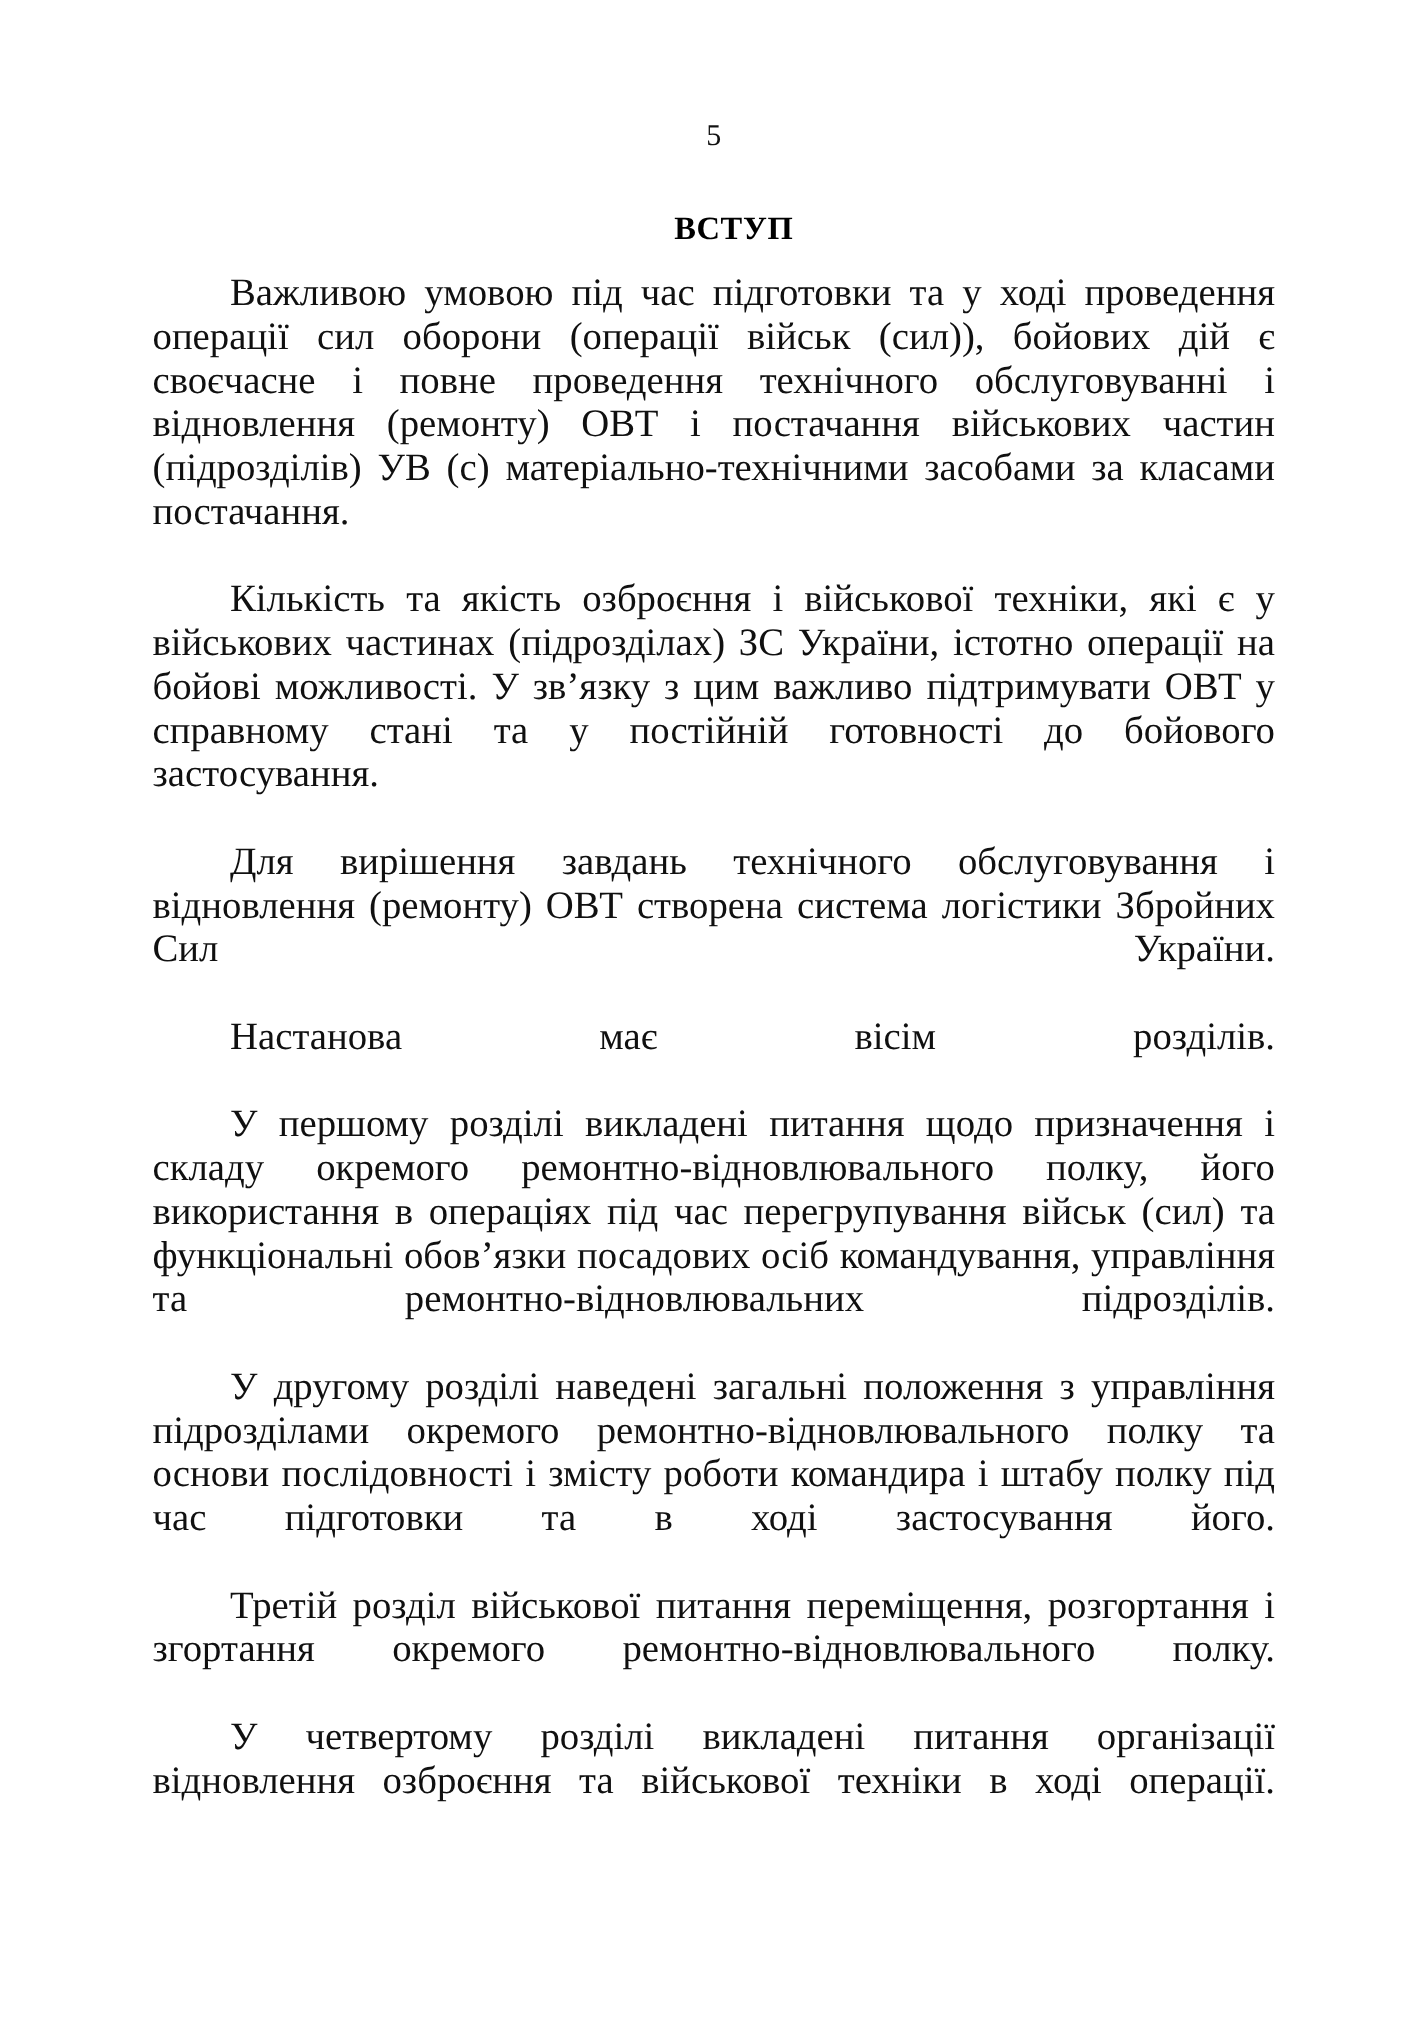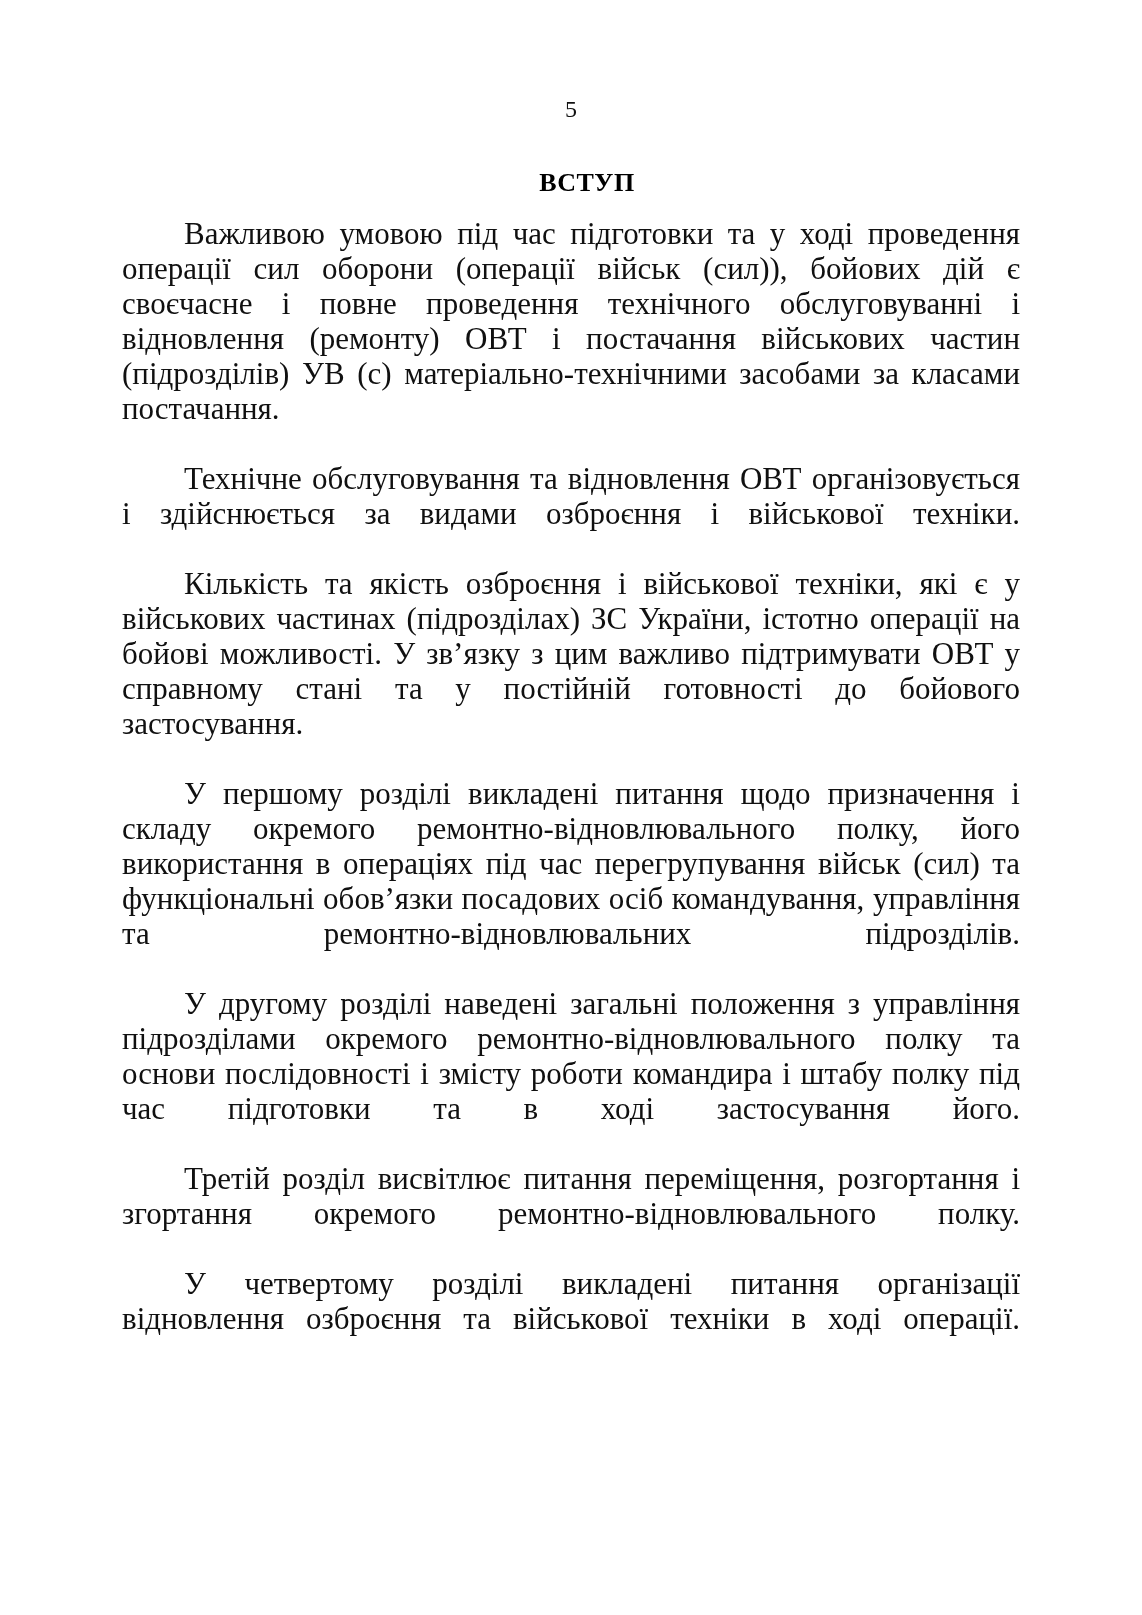--- a/index.html
+++ b/index.html
@@ -78,22 +78,23 @@
 <body>
 
 <div class="page">
 
   <div class="page-number">5</div>
 
   <h1 class="doc-heading">ВСТУП</h1>
 
   <div class="body-text">
     <p>Важливою умовою під час підготовки та у ході проведення операції сил оборони (операції військ (сил)), бойових дій є своєчасне і повне проведення технічного обслуговуванні і відновлення (ремонту) ОВТ і постачання військових частин (підрозділів) УВ (с) матеріально-технічними засобами за класами постачання.</p>
-    <p>Технічне обслуговування та відновлення ОВТ організовується і здійснюється за видами озброєння і військової техніки.</p>
     <p>Кількість та якість озброєння і військової техніки, які є у військових частинах (підрозділах) ЗС України, істотно операції на бойові можливості. У зв’язку з цим важливо підтримувати ОВТ у справному стані та у постійній готовності до бойового застосування.</p>
+    <p>Для вирішення завдань технічного обслуговування і відновлення (ремонту) ОВТ створена система логістики Збройних Сил України.</p>
+    <p>Настанова має вісім розділів.</p>
     <p>У першому розділі викладені питання щодо призначення і складу окремого ремонтно-відновлювального полку, його використання в операціях під час перегрупування військ (сил) та функціональні обов’язки посадових осіб командування, управління та ремонтно-відновлювальних підрозділів.</p>
     <p>У другому розділі наведені загальні положення з управління підрозділами окремого ремонтно-відновлювального полку та основи послідовності і змісту роботи командира і штабу полку під час підготовки та в ході застосування його.</p>
-    <p>Третій розділ висвітлює питання переміщення, розгортання і згортання окремого ремонтно-відновлювального полку.</p>
+    <p>Третій розділ військової питання переміщення, розгортання і згортання окремого ремонтно-відновлювального полку.</p>
     <p>У четвертому розділі викладені питання організації відновлення озброєння та військової техніки в ході операції.</p>
 
   </div>
 
 </div>
 
 </body></html>

